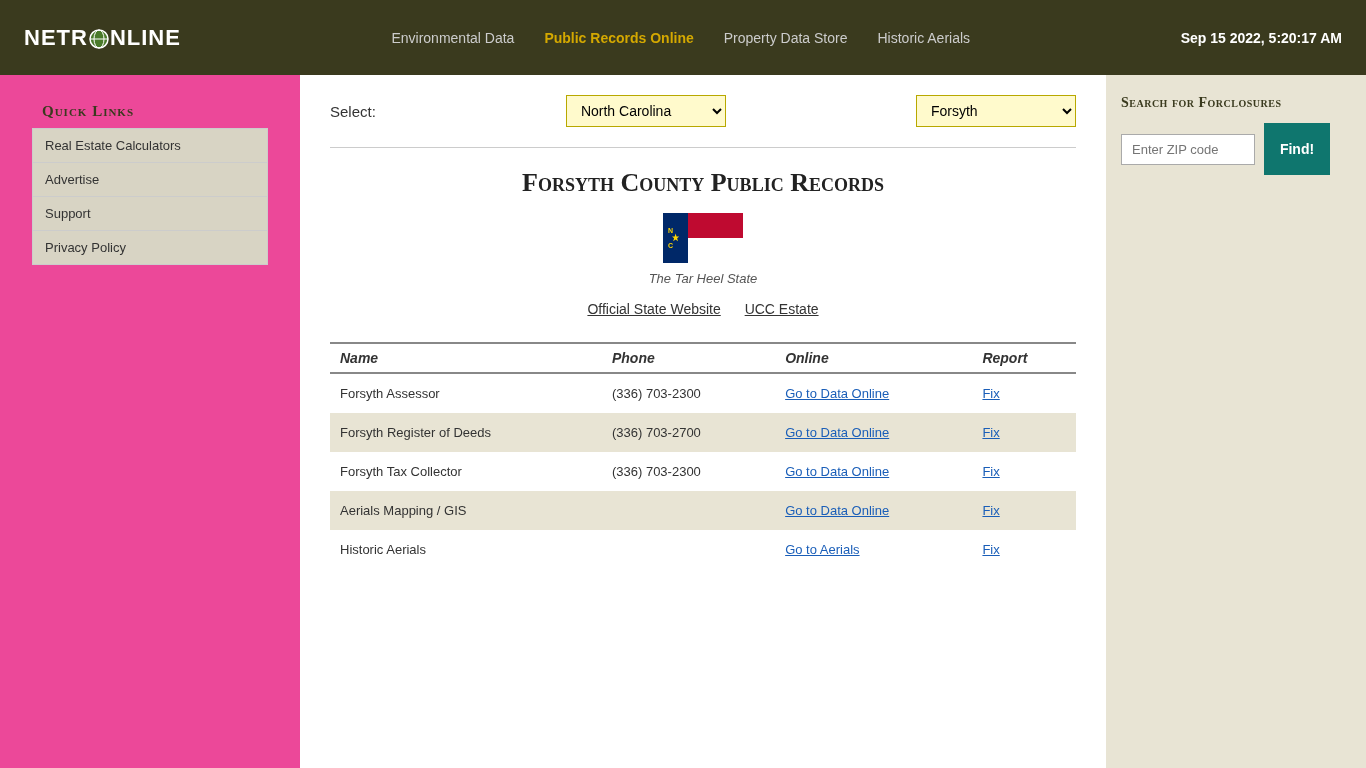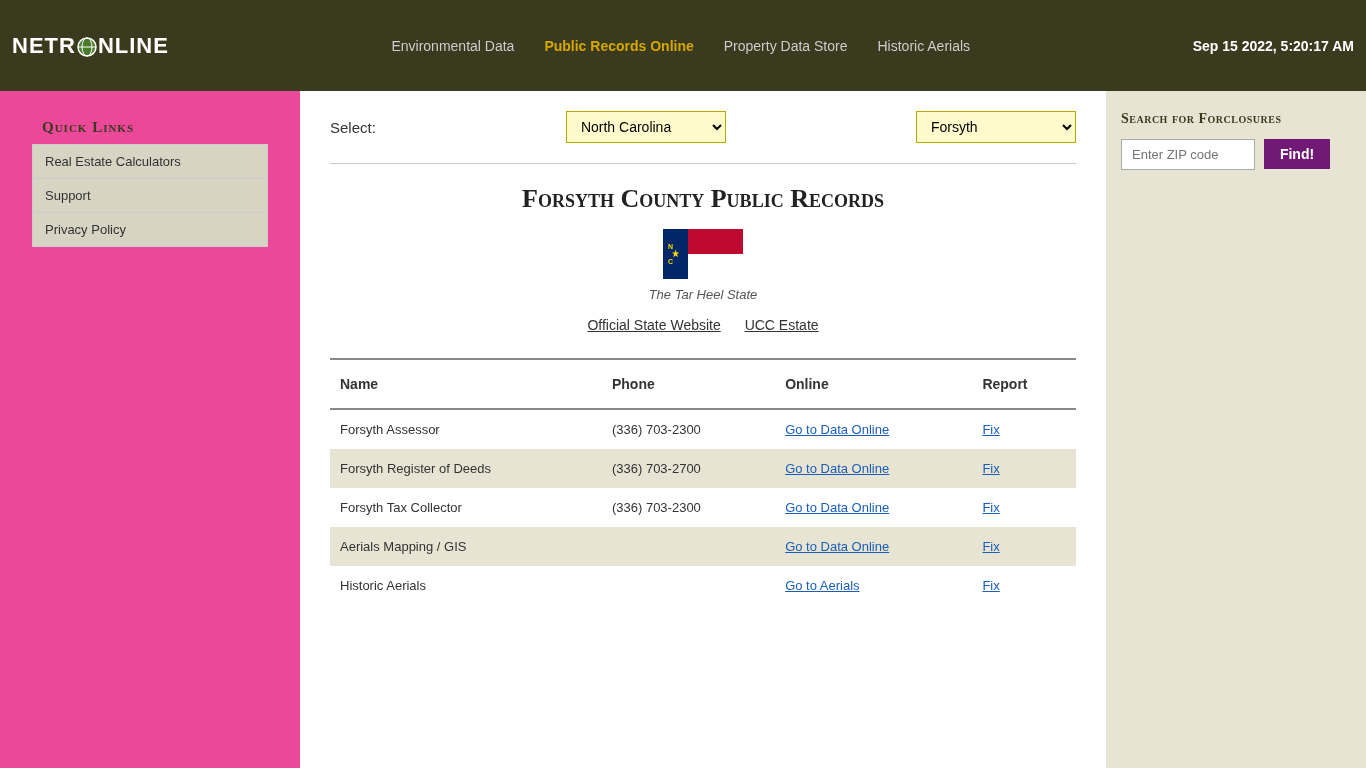--- a/index.html
+++ b/index.html
@@ -1,24 +1,24 @@
 <!DOCTYPE html>
 <html><head>
   <meta charset="utf-8">
   <style>
     * { margin: 0; padding: 0; box-sizing: border-box; }
     body { font-family: Arial, sans-serif; font-size: 14px; background: #fff; }
 
     
     #header {
       background: #3a3a1e;
-      height: 91px;
+      height: 75px;
       display: flex;
       align-items: center;
-      padding: 0 12px;
+      padding: 0 24px;
       justify-content: space-between;
     }
     #logo {
       color: #fff;
       font-size: 22px;
       font-weight: bold;
       font-family: Arial, sans-serif;
       letter-spacing: 1px;
     }
     #nav {
@@ -148,24 +148,25 @@
     #records-table {
       width: 100%;
       border-collapse: collapse;
     }
     #records-table thead tr {
       border-bottom: 2px solid #888;
       border-top: 2px solid #888;
     }
     #records-table thead th {
       text-align: left;
-      padding: 16px 10px;
-      font-size: 14px;
-      font-weight: bold;
-      color: #333;
+      padding: 6px 10px;
+      font-size: 14px;
+      font-weight: bold;
+      color: #333;
+      font-style: italic;
     }
     #records-table tbody tr:nth-child(even) {
       background: #e8e4d4;
     }
     #records-table tbody tr:nth-child(odd) {
       background: #fff;
     }
     #records-table tbody td {
       padding: 12px 10px;
       font-size: 13px;
@@ -195,24 +196,24 @@
       letter-spacing: 0.5px;
     }
     #zip-input {
       border: 1px solid #aaa;
       padding: 7px 10px;
       font-size: 13px;
       width: 134px;
       background: #fff;
     }
     #find-button {
-      background: #701a75;
+      background: #0f766e;
       color: #fff;
       border: none;
-      padding: 7px 16px;
+      padding: 18px 16px;
       font-size: 14px;
       font-weight: bold;
       cursor: pointer;
       margin-left: 5px;
     }
 
     
   </style>
 </head>
 <body>
@@ -233,20 +234,21 @@
   </div>
   <div id="datetime">Sep 15 2022, 5:20:17 AM</div>
 </div>
 
 <div id="main-layout">
 
   <div id="sidebar">
     <div id="quick-links-title">Quick Links</div>
     <div id="sidebar-items">
       <div class="sidebar-item">Real Estate Calculators</div>
+      <div class="sidebar-item">Advertise</div>
       <div class="sidebar-item">Support</div>
       <div class="sidebar-item">Privacy Policy</div>
     </div>
   </div>
 
   <div id="content">
 
     <div id="selector-row">
       <label>Select:</label>
       <select class="state-select">

